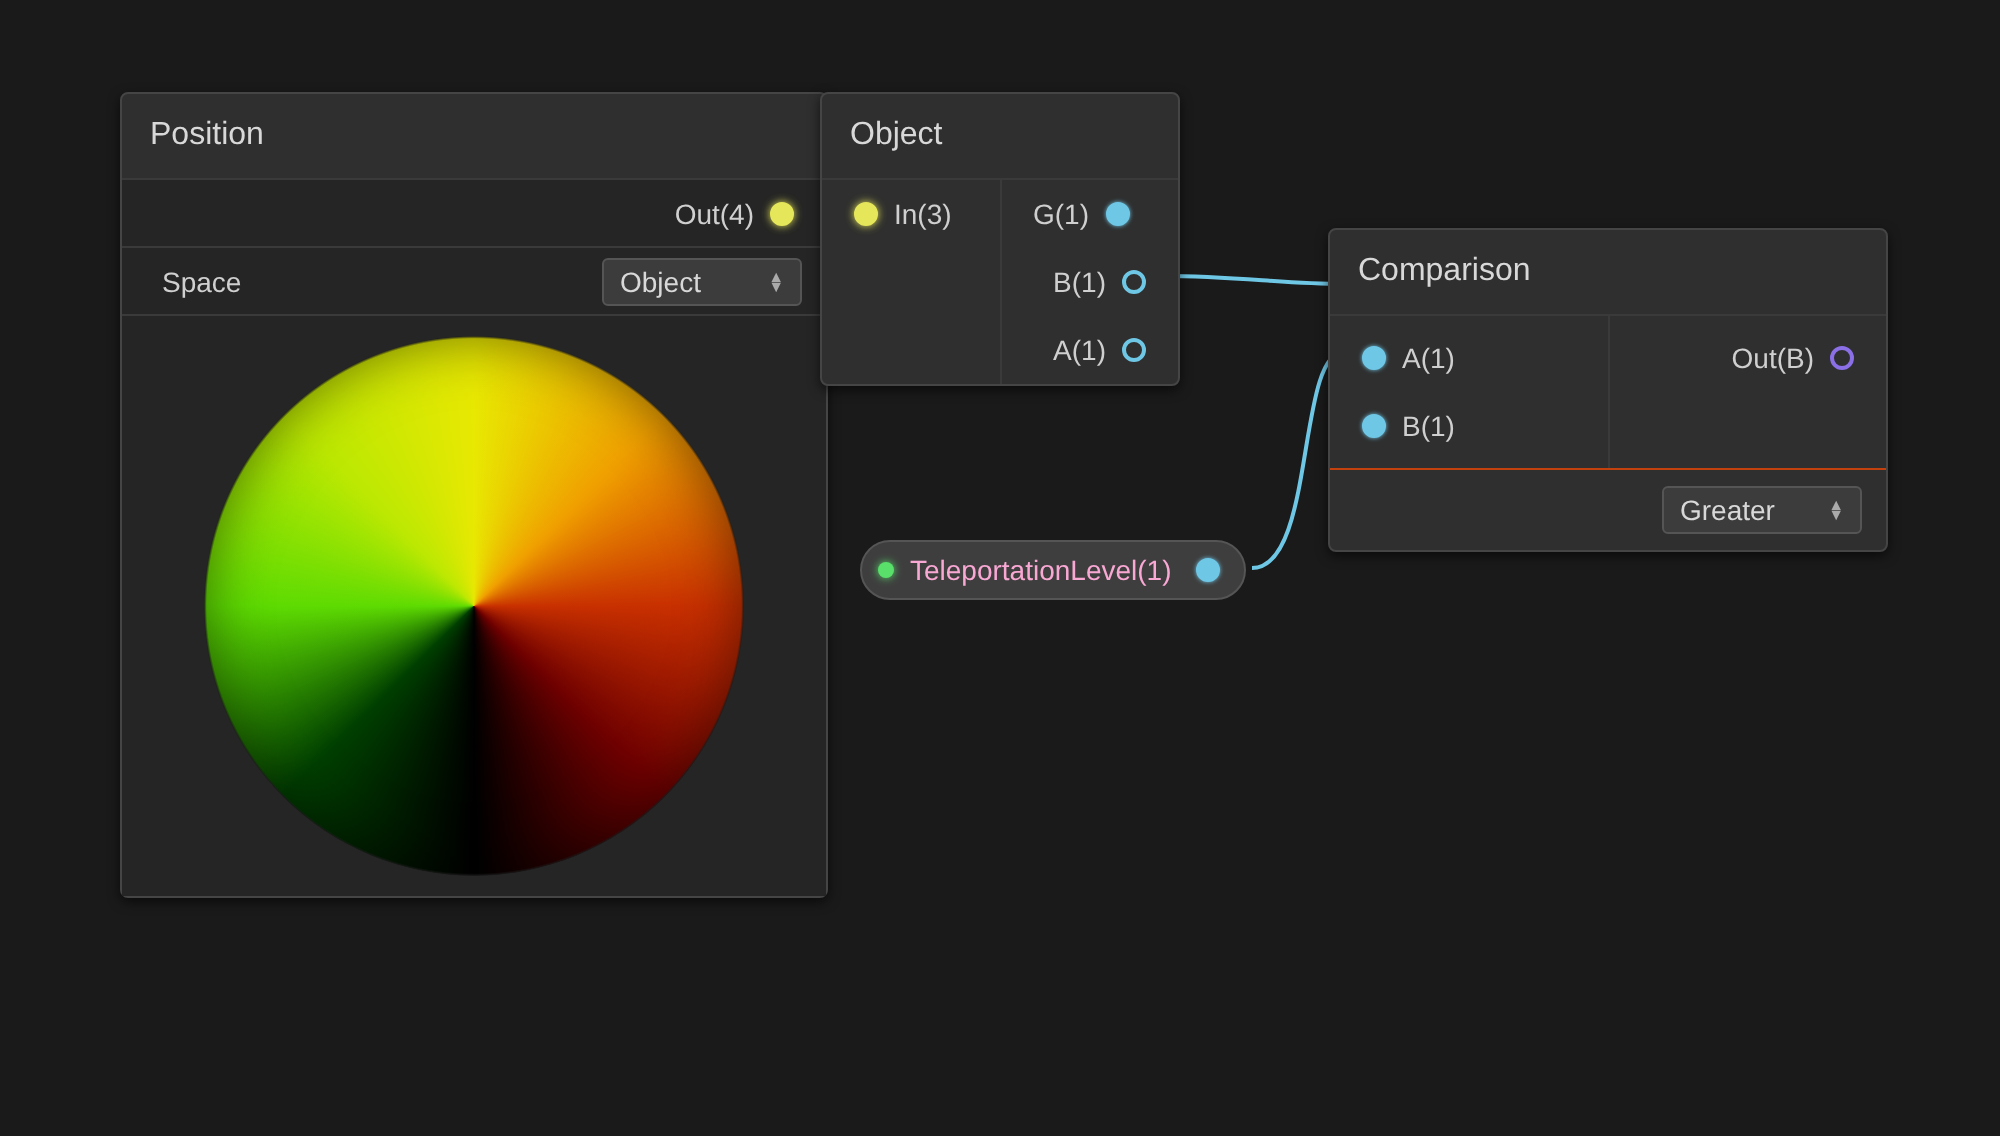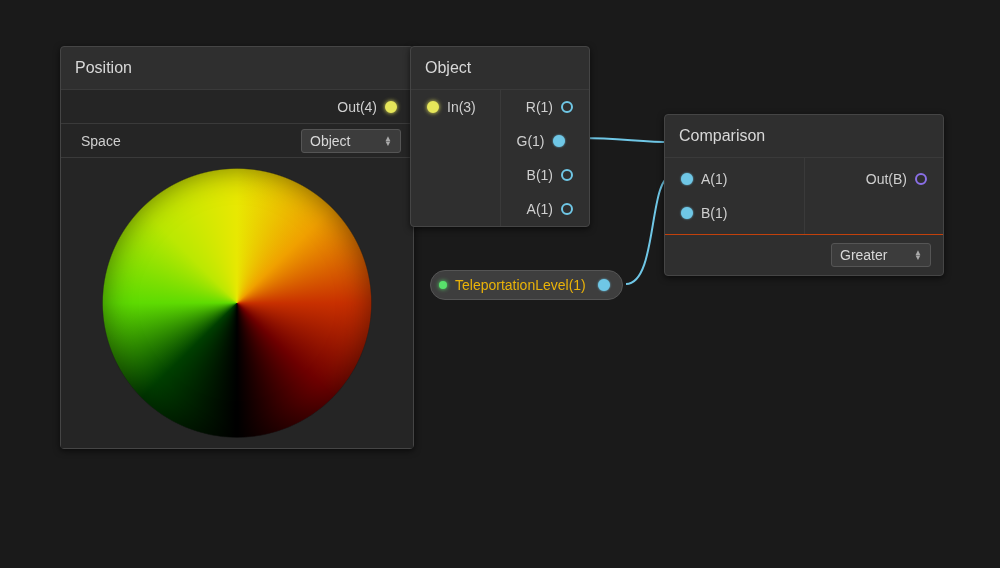--- a/index.html
+++ b/index.html
@@ -93,21 +93,21 @@
   .pill {
     position: absolute;
     height: 30px;
     border-radius: 15px;
     background: #3e3e3e;
     border: 1px solid #555;
     display: flex;
     align-items: center;
     padding: 0 8px;
     font-size: 14px;
-    color: #eab308;
+    color: #f9a8d4;
   }
   .dot-live {
     width: 8px; height: 8px; border-radius: 50%; background: #58e06b; margin-right: 8px;
     box-shadow: 0 0 4px #58e06b;
   }
 
   
   svg.wires { position: absolute; left:0; top:0; width:1000px; height:568px; pointer-events:none; }
   .wire-yellow { stroke:#e6e65a; stroke-width:2; fill:none; }
   .wire-cyan { stroke:#6fc7e6; stroke-width:2; fill:none; }
@@ -160,24 +160,20 @@
   <div class="node" style="left:410px; top:46px; width:180px;">
     <div class="node-title">Object</div>
     <div class="split-body">
       <div class="split-col">
         <div class="row">
           <span class="port out3 filled"></span>
           <span class="port-label">In(3)</span>
         </div>
       </div>
       <div class="split-col">
-        <div class="row" style="justify-content:flex-end;">
-          <span class="port-label">R(1)</span>
-          <span class="port"></span>
-        </div>
         <div class="row" style="">
           <span class="port-label">G(1)</span>
           <span class="port filled"></span>
         </div>
         <div class="row" style="justify-content:flex-end;">
           <span class="port-label">B(1)</span>
           <span class="port"></span>
         </div>
         <div class="row" style="justify-content:flex-end;">
           <span class="port-label">A(1)</span>

